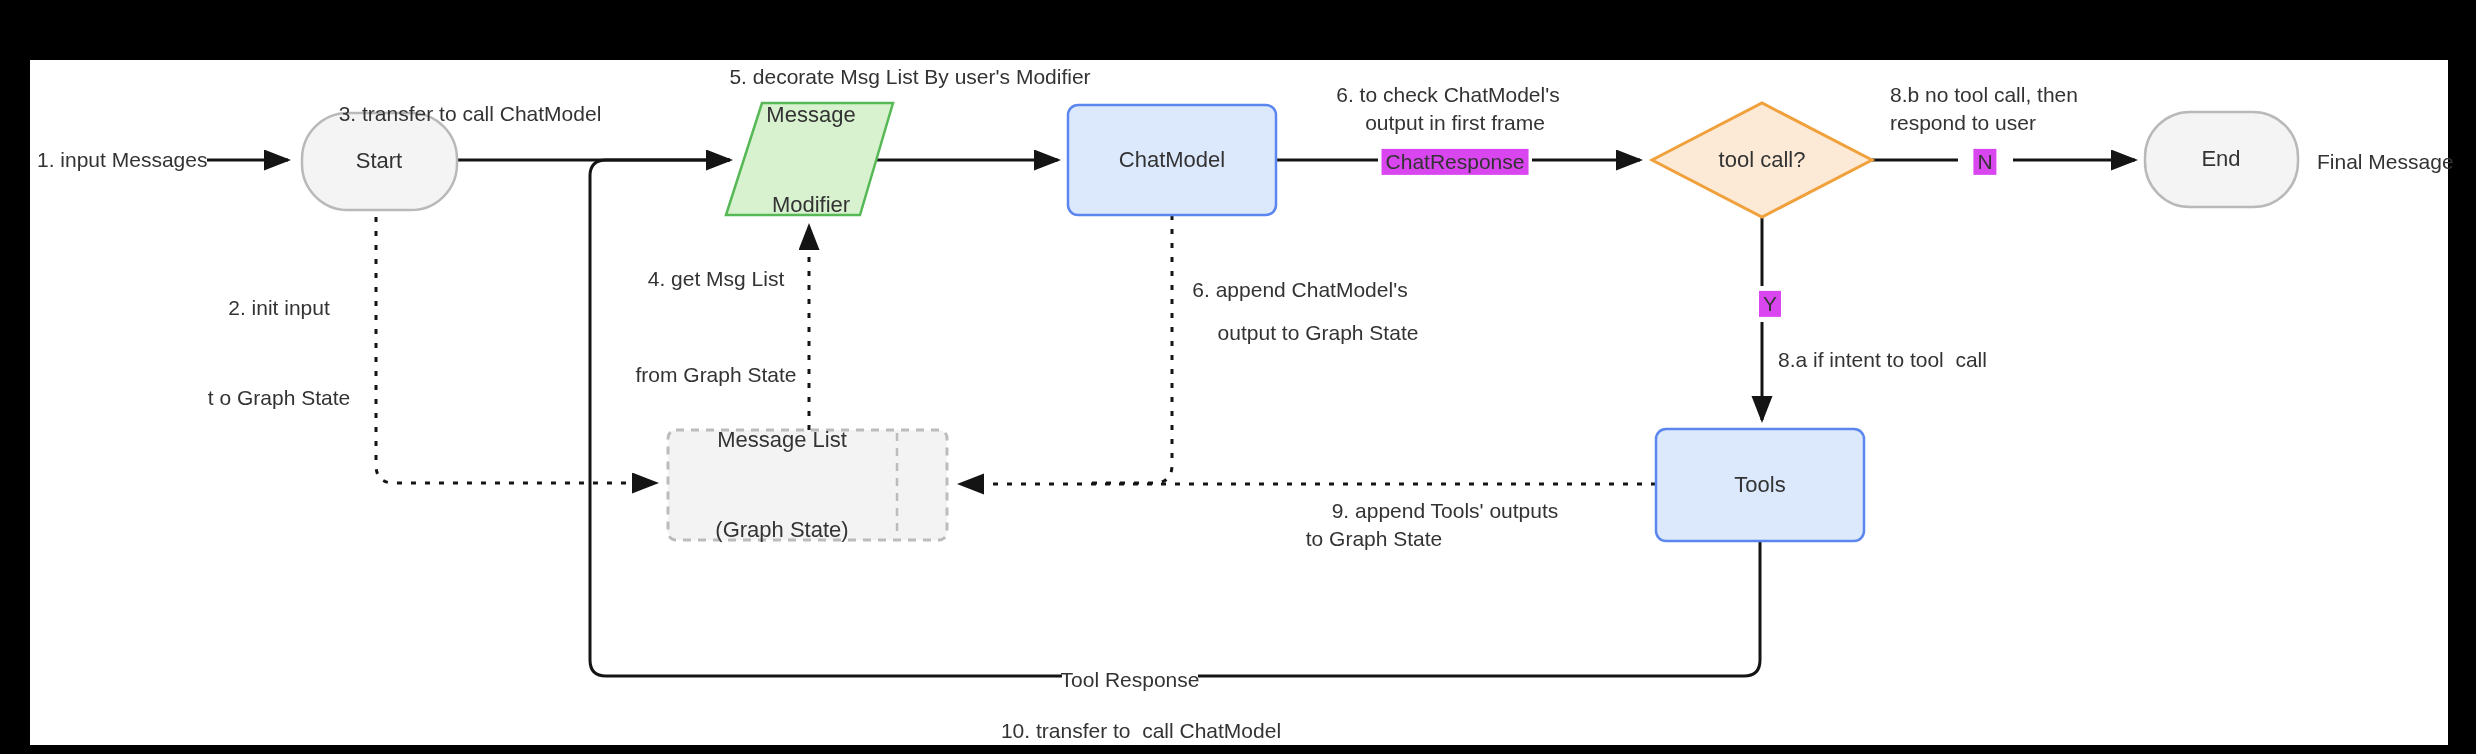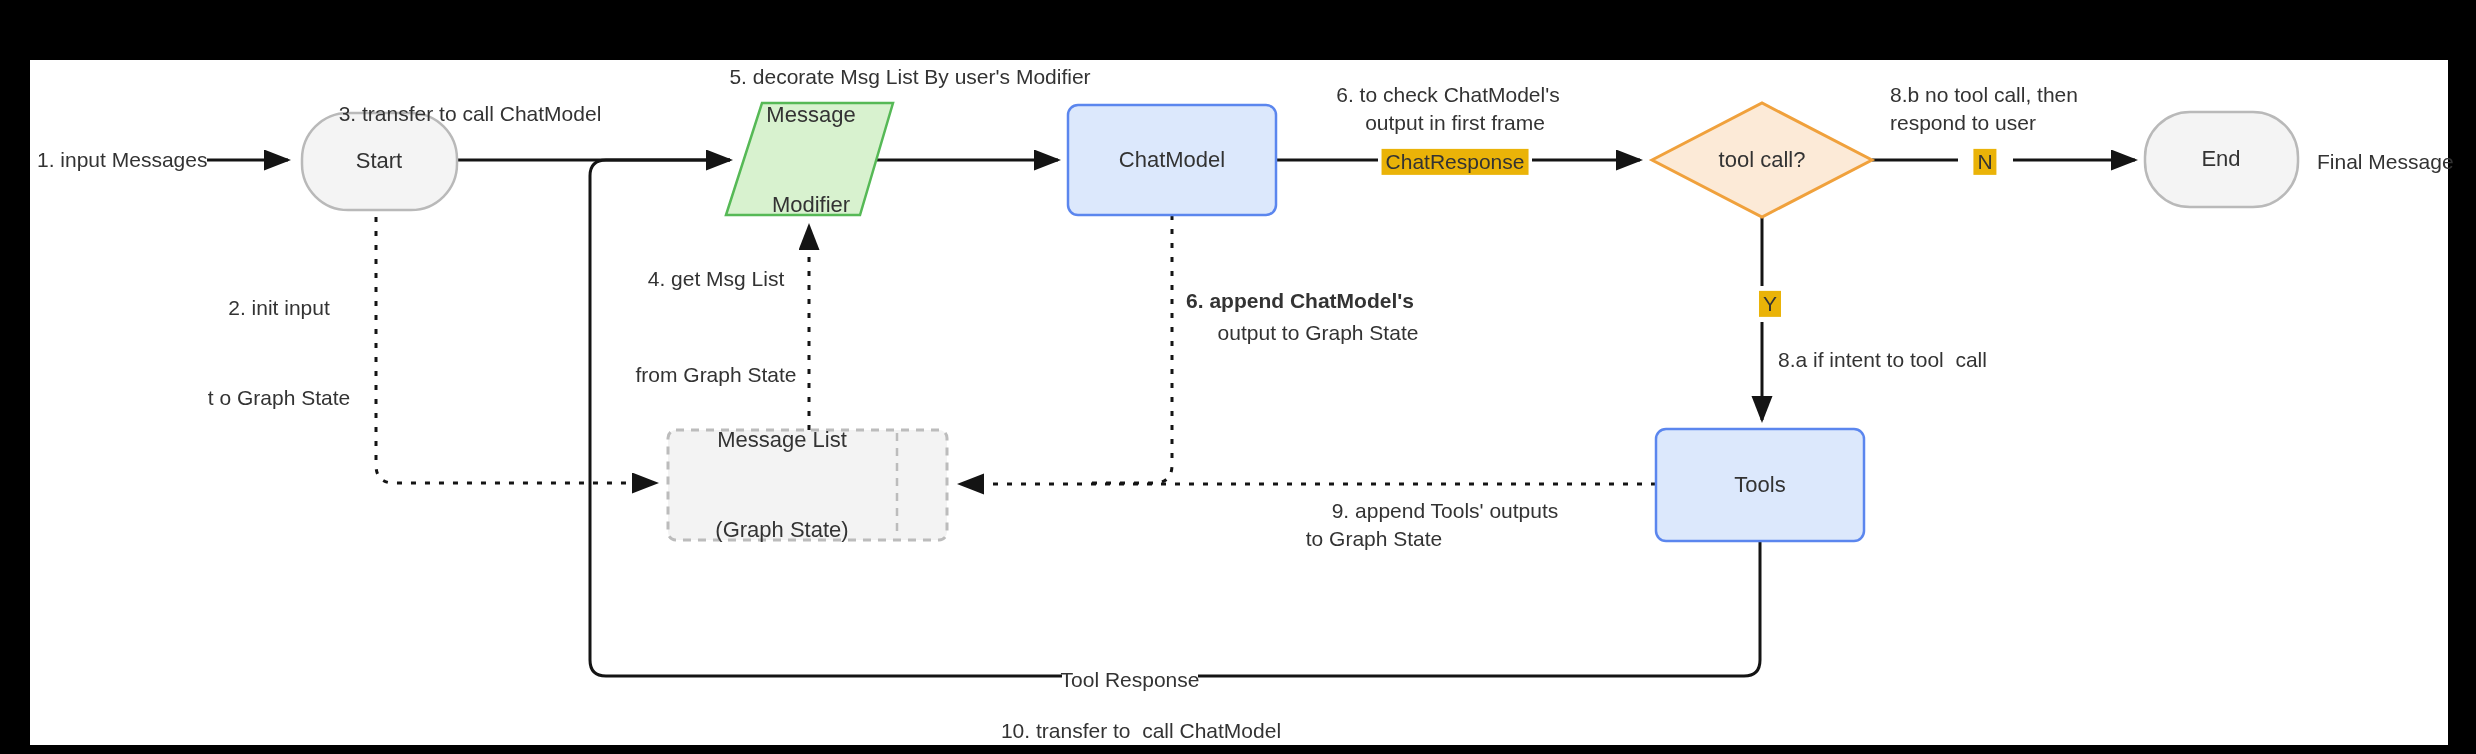--- a/index.html
+++ b/index.html
@@ -6,21 +6,21 @@
   #stage{position:relative;width:2476px;height:754px;background:#000;overflow:hidden;
          font-family:"Liberation Sans",sans-serif;}
   #canvas{position:absolute;left:30px;top:60px;width:2418px;height:685px;background:#ffffff;}
   #edges{position:absolute;left:0;top:0;}
   .lbl{position:absolute;font-size:21px;line-height:1.25;color:#333;white-space:pre;
        transform:translate(-50%,-50%);text-align:center;}
   .lbl.left{transform:translate(0,-50%);text-align:left;}
   .node-lbl{font-size:22px;}
   .two{line-height:30px;}
   .two span{display:block;}
-  .onwhite{background:#eab308;padding:0 4px;}
+  .onwhite{background:#d946ef;padding:0 4px;}
 </style>
 </head>
 <body>
 
 <div id="stage">
   <div id="canvas">
 
     <svg id="edges" width="2418" height="685" viewBox="0 0 2418 685">
       <defs>
         <marker id="arrow" markerWidth="10" markerHeight="8" refX="8" refY="3.5" orient="auto" markerUnits="strokeWidth">
@@ -79,21 +79,21 @@
     <div class="lbl" style="left:440px;top:30px;margin-top:24px;">3. transfer to call ChatModel</div>
     <div class="lbl" style="left:880px;top:17px;">5. decorate Msg List By user's Modifier</div>
     <div class="lbl two" style="left:249px;top:293px;">
       <span>2. init input</span>
       <span>t o Graph State</span>
     </div>
     <div class="lbl two" style="left:686px;top:267px;line-height:32px;">
       <span>4. get Msg List</span>
       <span>from Graph State</span>
     </div>
-    <div class="lbl" style="left:1270px;top:241px;font-weight:bold;">6. append ChatModel's</div>
+    <div class="lbl" style="left:1270px;top:230px;">6. append ChatModel's</div>
     <div class="lbl" style="left:1288px;top:273px;">output to Graph State</div>
     <div class="lbl" style="left:1418px;top:35px;">6. to check ChatModel's</div>
     <div class="lbl" style="left:1425px;top:63px;">output in first frame</div>
     <div class="lbl left" style="left:1860px;top:35px;">8.b no tool call, then</div>
     <div class="lbl left" style="left:1860px;top:63px;">respond to user</div>
     <div class="lbl left" style="left:1748px;top:300px;">8.a if intent to tool  call</div>
     <div class="lbl" style="left:1399px;top:451px;margin-left:16px;">9. append Tools' outputs</div>
     <div class="lbl" style="left:1344px;top:479px;">to Graph State</div>
     <div class="lbl" style="left:1111px;top:671px;">10. transfer to  call ChatModel</div>
 

